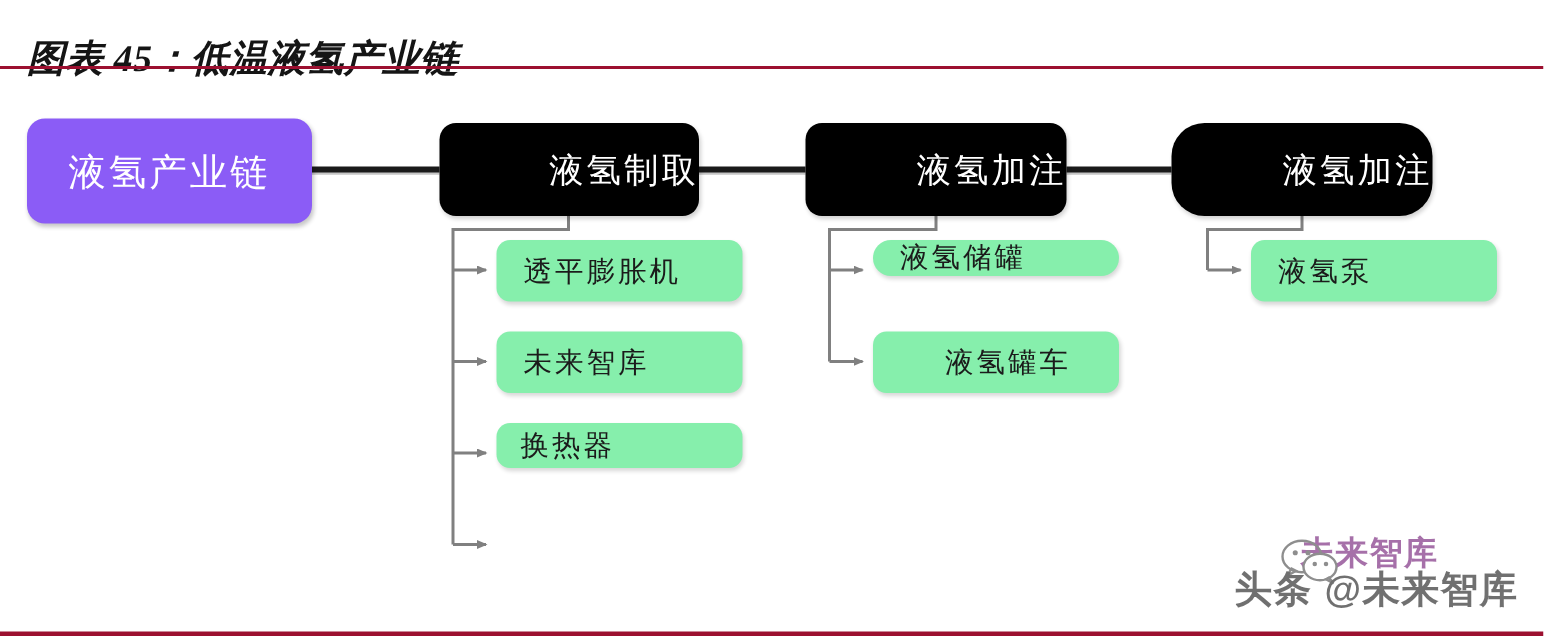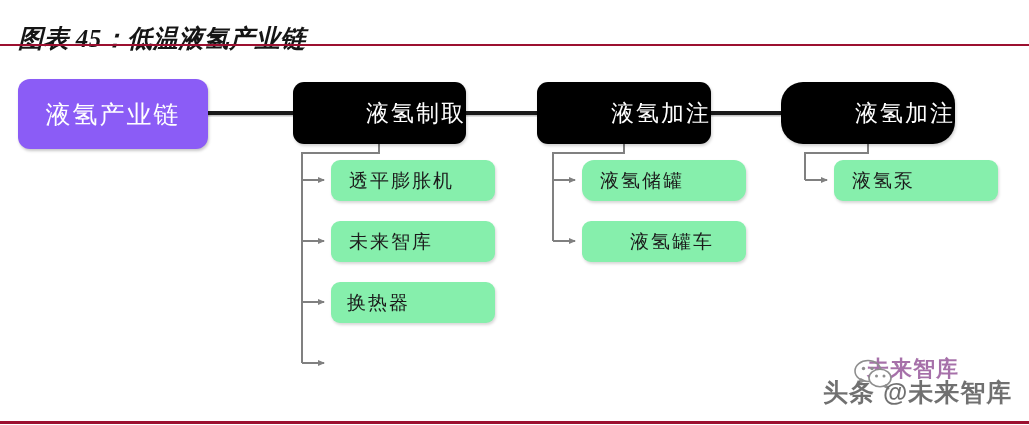--- a/index.html
+++ b/index.html
@@ -204,26 +204,26 @@
   </div>
 
   <div class="node node-leaf" style="left:331px; top:160px; width:164px; height:41px;">
     <span>透平膨胀机</span>
   </div>
 
   <div class="node node-leaf" style="left:331px; top:221px; width:164px; height:41px;">
     <span>未来智库</span>
   </div>
 
-  <div class="node node-leaf" style="left:331px; top:282px; width:164px; height:41px;padding-left:16px;">
+  <div class="node node-leaf" style="left:331px; top:282px; width:164px; height:30px;padding-left:16px;">
     <span>换热器</span>
   </div>
 
 
-  <div class="node node-leaf" style="left:582px; top:160px; width:164px; height:41px;border-radius:12px;">
+  <div class="node node-leaf" style="left:582px; top:160px; width:164px; height:24px;border-radius:12px;">
     <span>液氢储罐</span>
   </div>
 
   <div class="node node-leaf" style="left:582px; top:221px; width:164px; height:41px;padding-left:48px;">
     <span>液氢罐车</span>
   </div>
 
   <div class="node node-leaf" style="left:834px; top:160px; width:164px; height:41px;">
     <span>液氢泵</span>
   </div>

